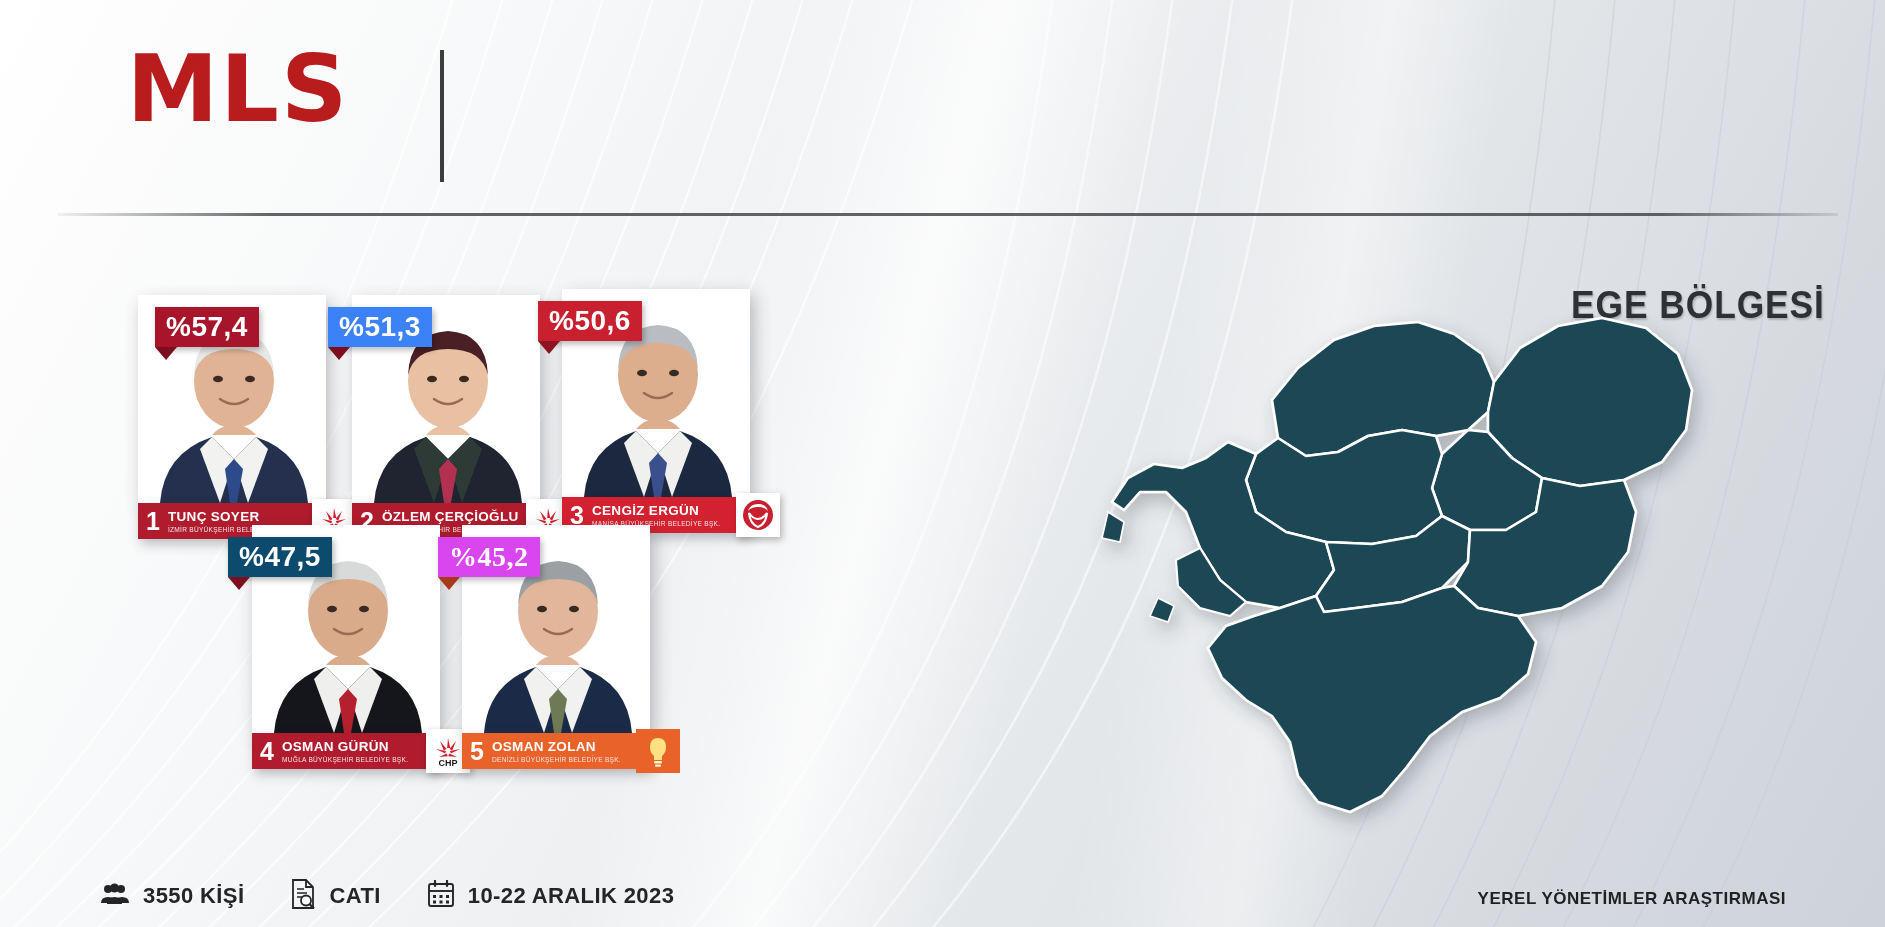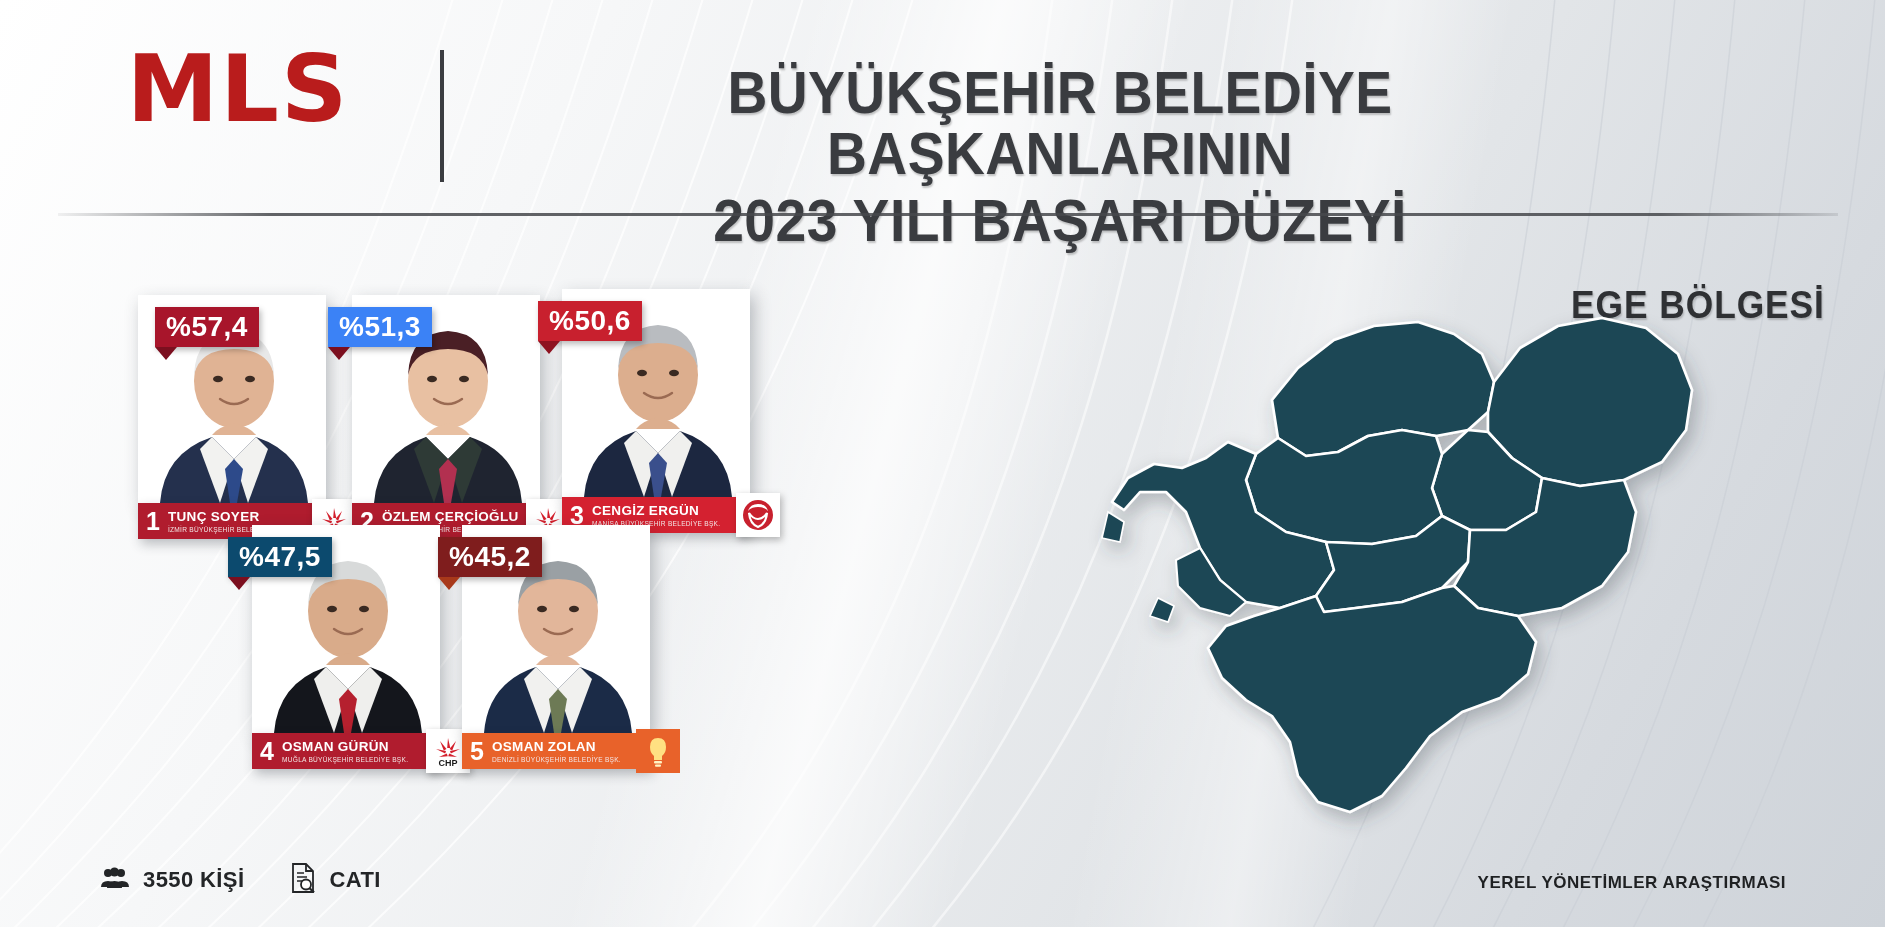--- a/index.html
+++ b/index.html
@@ -110,21 +110,21 @@
   .party-logo {
     position:absolute; right:-30px; top:-4px; width:44px; height:44px;
     display:flex; align-items:center; justify-content:center;
     box-shadow:2px 3px 7px rgba(0,0,0,.28);
   }
 
   
   #map-wrap { position:absolute; left:1050px; top:230px; width:800px; height:640px; }
 
   
-  #footer { position:absolute; left:0; bottom:16px; width:1844px; height:72px; }
+  #footer { position:absolute; left:0; bottom:0; width:1844px; height:72px; }
   #footer-left {
     position:absolute; left:100px; bottom:14px;
     display:flex; align-items:center; gap:46px;
   }
   .foot-item { display:flex; align-items:center; gap:13px; }
   .foot-text {
     font-family:"Liberation Sans Narrow","Liberation Sans", sans-serif;
     font-weight:bold; font-size:22px; color:#232527; letter-spacing:.4px;
   }
   #footer-right {
@@ -171,24 +171,20 @@
 </div>
 
 <div id="header">
 
   <div id="logo-block">
     <div id="logo-mark">MLS</div>
   </div>
 
   <div id="logo-divider"></div>
 
-  <div id="title-block">
-    <div class="title-line" id="title-line1">BÜYÜKŞEHİR BELEDİYE BAŞKANLARININ</div>
-    <div class="title-line" id="title-line2">2023 YILI BAŞARI DÜZEYİ</div>
-  </div>
 
   <div id="header-rule"></div>
 </div>
 
 <div id="region-label">EGE BÖLGESİ</div>
 
 <div id="cards-layer">
     <div class="card" style="left: 138px; top: 295px;">
     <div class="card-photo">
 
@@ -370,21 +366,21 @@
     <ellipse cx="80" cy="84" rx="5" ry="3.2" fill="#3a2a22"></ellipse>
     <ellipse cx="112" cy="84" rx="5" ry="3.2" fill="#3a2a22"></ellipse>
     <path d="M82,104 q14,10 28,0" fill="none" stroke="#9a6a52" stroke-width="2.4" stroke-linecap="round"></path>
     <path d="M96,128 q-16,4 -22,12 l44,0 q-6,-8 -22,-12 Z" fill="#e2b69a"></path>
     <path d="M22,208 q4,-50 52,-66 l22,22 l22,-22 q48,16 52,66 Z" fill="#1b2b47"></path>
     <path d="M74,142 l22,22 l-14,44 l-20,-54 Z" fill="#f1f1ef"></path>
     <path d="M118,142 l-22,22 l14,44 l20,-54 Z" fill="#f1f1ef"></path>
     <path d="M96,164 l9,10 l-6,34 l-7,0 l-5,-34 Z" fill="#6d7a55"></path>
   </svg>
     </div>
-    <div class="pct-badge" style="background:#7f1d1d; --tailc:#A8391A;">
+    <div class="pct-badge" style="background:#d946ef;font-family:Liberation Serif, serif; --tailc:#A8391A;">
       <span>%45,2</span>
     </div>
     <div class="name-bar" style="background:#E8622A;">
       <div class="rank-no">5</div>
       <div class="name-wrap">
         <div class="cand-name">OSMAN ZOLAN</div>
         <div class="cand-role">DENİZLİ BÜYÜKŞEHİR BELEDİYE BŞK.</div>
       </div>
       <div class="party-logo" style="background:#E8622A;
                   box-shadow:none;">
@@ -466,16 +462,33 @@
           <line x1="7" y1="10" x2="14" y2="10" stroke="#232527" stroke-width="1.5"></line>
           <line x1="7" y1="14" x2="17" y2="14" stroke="#232527" stroke-width="1.5"></line>
           <line x1="7" y1="18" x2="13" y2="18" stroke="#232527" stroke-width="1.5"></line>
           <circle cx="16" cy="21.5" r="5" fill="#fff" stroke="#232527" stroke-width="1.8"></circle>
           <line x1="19.6" y1="25.2" x2="24" y2="29.4" stroke="#232527" stroke-width="2.2"></line>
         </svg>
       </span>
       <span class="foot-text">CATI</span>
     </div>
 
+    <div class="foot-item">
+      <span class="foot-icon">
+        <svg width="28" height="28" viewBox="0 0 28 28">
+          <rect x="2" y="4" width="24" height="22" rx="2" fill="none" stroke="#232527" stroke-width="1.9"></rect>
+          <line x1="2" y1="11" x2="26" y2="11" stroke="#232527" stroke-width="1.9"></line>
+          <line x1="8" y1="1" x2="8" y2="6" stroke="#232527" stroke-width="2.2" stroke-linecap="round"></line>
+          <line x1="20" y1="1" x2="20" y2="6" stroke="#232527" stroke-width="2.2" stroke-linecap="round"></line>
+          <rect x="6" y="15" width="3" height="3" fill="#232527"></rect>
+          <rect x="12.5" y="15" width="3" height="3" fill="#232527"></rect>
+          <rect x="19" y="15" width="3" height="3" fill="#232527"></rect>
+          <rect x="6" y="20.5" width="3" height="3" fill="#232527"></rect>
+          <rect x="12.5" y="20.5" width="3" height="3" fill="#232527"></rect>
+          <rect x="19" y="20.5" width="3" height="3" fill="#232527"></rect>
+        </svg>
+      </span>
+      <span class="foot-text">10-22 ARALIK 2023</span>
+    </div>
 
   </div>
   <div id="footer-right">YEREL YÖNETİMLER ARAŞTIRMASI</div>
 </div>
 
 </body></html>

